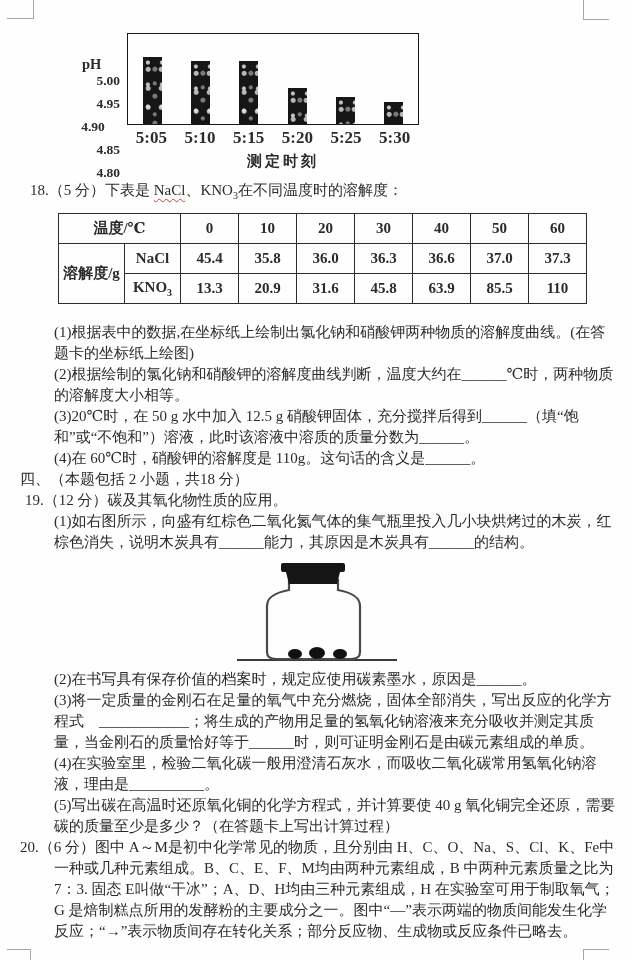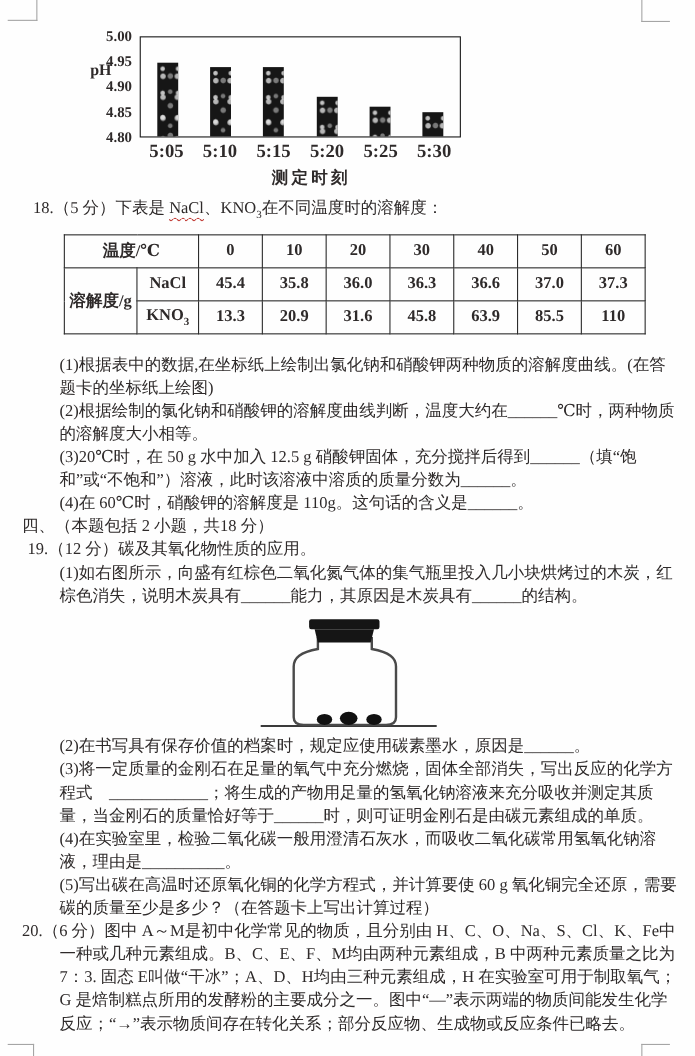--- a/index.html
+++ b/index.html
@@ -11,21 +11,21 @@
 
   
   .crop{position:absolute;border:0 solid #a5a5a5;}
   .crop.tl{left:7px;top:0;width:26px;height:18px;border-right-width:1px;border-bottom-width:1px;}
   .crop.tr{left:583px;top:0;width:25px;height:19px;border-left-width:1px;border-bottom-width:1px;}
   .crop.bl{left:7px;top:949px;width:23px;height:11px;border-right-width:1px;border-top-width:1px;}
   .crop.br{left:583px;top:949px;width:25px;height:11px;border-left-width:1px;border-top-width:1px;}
 
   
   .chart{position:absolute;left:66px;top:26px;width:420px;height:152px;}
-  .ylab{position:absolute;left:0;width:54px;text-align:right;font-size:13.5px;font-weight:600;transform:translateY(-50%);}
+  .ylab{position:absolute;left:0;width:54px;text-align:right;font-size:13.5px;font-weight:600;transform:translateY(-50%);margin-top:48px;}
   .ph-axis{position:absolute;left:16px;top:30px;width:20px;font-size:14.5px;font-weight:600;}
   .frame{position:absolute;left:61px;top:7px;width:292px;height:92px;border:1.3px solid #171717;
          display:flex;align-items:flex-end;justify-content:space-around;box-sizing:border-box;}
   .bar{
     width:19px;background-color:#161616;
     background-image:
       radial-gradient(circle at 35% 25%, rgba(225,225,225,.85) 0 1.5px, transparent 2.6px),
       radial-gradient(circle at 70% 45%, rgba(175,175,175,.65) 0 2px, transparent 3px),
       radial-gradient(circle at 40% 65%, rgba(235,235,235,.75) 0 2px, transparent 3px),
       radial-gradient(circle at 62% 85%, rgba(200,200,200,.55) 0 1.5px, transparent 2.6px);
@@ -59,21 +59,21 @@
   <div class="crop tl"></div>
   <div class="crop tr"></div>
   <div class="crop bl"></div>
   <div class="crop br"></div>
 
   <div class="chart">
     <span class="ph-axis">pH</span>
     <div id="ylabs">
         <span class="ylab" style="top: 7px;">5.00</span>
         <span class="ylab" style="top: 30px;">4.95</span>
-        <span class="ylab" style="top: 53px;">4.90</span>
+        <span class="ylab" style="top: 53px; text-align: center;">4.90</span>
         <span class="ylab" style="top: 76px;">4.85</span>
         <span class="ylab" style="top: 99px;">4.80</span>
       </div>
     <div class="frame" id="plot-frame">
         <div class="bar" style="height: 75%;"></div>
         <div class="bar" style="height: 70%;"></div>
         <div class="bar" style="height: 70%;"></div>
         <div class="bar" style="height: 40%;"></div>
         <div class="bar" style="height: 30%;"></div>
         <div class="bar" style="height: 25%;"></div>
@@ -160,18 +160,18 @@
         <path d="M59 15 L113 15 L110 27 L62 27 Z" fill="#151515"></path>
         <ellipse cx="68" cy="97" rx="7" ry="5" fill="#111"></ellipse>
         <ellipse cx="90" cy="96" rx="8" ry="6" fill="#111"></ellipse>
         <ellipse cx="113" cy="97" rx="7" ry="5" fill="#111"></ellipse>
       </svg>
     </figure>
 
     <p class="line item">(2)在书写具有保存价值的档案时，规定应使用碳素墨水，原因是______。</p>
     <p class="line item">(3)将一定质量的金刚石在足量的氧气中充分燃烧，固体全部消失，写出反应的化学方程式　____________；将生成的产物用足量的氢氧化钠溶液来充分吸收并测定其质量，当金刚石的质量恰好等于______时，则可证明金刚石是由碳元素组成的单质。</p>
     <p class="line item">(4)在实验室里，检验二氧化碳一般用澄清石灰水，而吸收二氧化碳常用氢氧化钠溶液，理由是__________。</p>
-    <p class="line item">(5)写出碳在高温时还原氧化铜的化学方程式，并计算要使 60 g 氧化铜完全还原，需要碳的质量至少是多少？（在答题卡上写出计算过程）</p>
+    <p class="line item">(5)写出碳在高温时还原氧化铜的化学方程式，并计算要使 40 g 氧化铜完全还原，需要碳的质量至少是多少？（在答题卡上写出计算过程）</p>
 
     <p class="line q20">20.（6 分）图中 A～M是初中化学常见的物质，且分别由 H、C、O、Na、S、Cl、K、Fe中一种或几种元素组成。B、C、E、F、M均由两种元素组成，B 中两种元素质量之比为 7：3. 固态 E叫做“干冰”；A、D、H均由三种元素组成，H 在实验室可用于制取氧气；G 是焙制糕点所用的发酵粉的主要成分之一。图中“—”表示两端的物质间能发生化学反应；“→”表示物质间存在转化关系；部分反应物、生成物或反应条件已略去。</p>
 
   </div>
 </div>
 
 </body></html>

